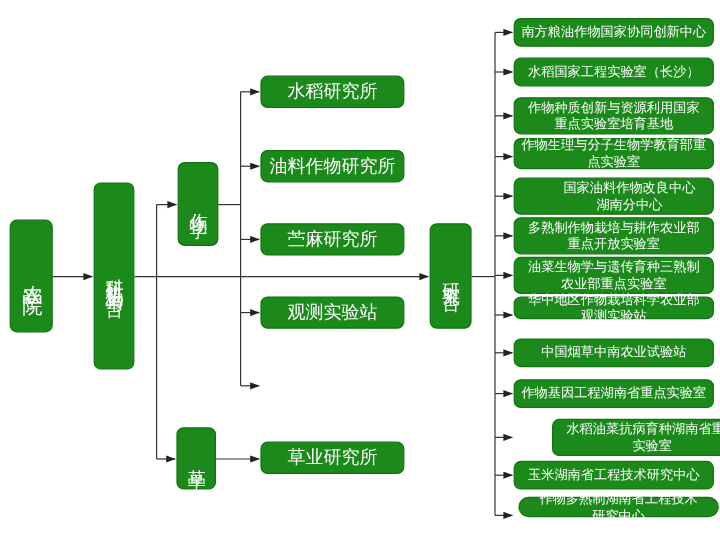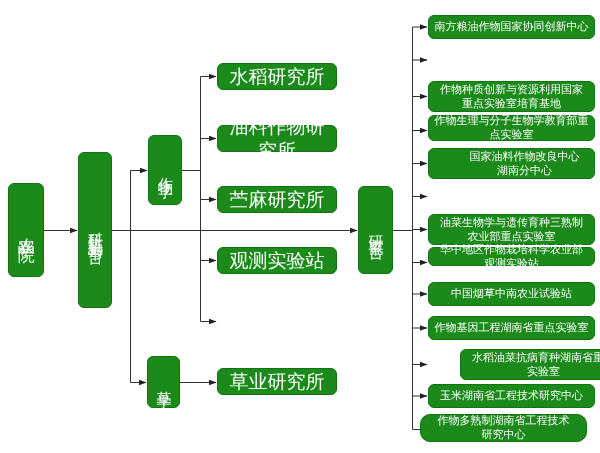--- a/index.html
+++ b/index.html
@@ -35,21 +35,21 @@
     padding: 2px 3px;
     line-height: 1.25;
   }
   .vtext {
     writing-mode: vertical-rl;
     text-orientation: upright;
     letter-spacing: 3px;
     font-size: 15px;
   }
   .root { font-size: 17px; letter-spacing: 4px; }
-  .inst { font-size: 19px; }
+  .inst { font-size: 15px; }
   .leaf { font-size: 11px; }
 </style>
 </head>
 <body>
 
 <div id="stage">
 
   <svg id="wires" width="600" height="453" viewBox="0 0 600 453">
     <defs>
       <marker id="arr" markerWidth="9" markerHeight="7" refX="7.5" refY="3" orient="auto" markerUnits="userSpaceOnUse">
@@ -105,31 +105,34 @@
   <div class="node vtext" style="left:358px; top:186px; width:35px; height:88px;">研究平台</div>
 
   <div class="node inst" style="left:217px; top:63px;  width:120px; height:27px;">水稻研究所</div>
   <div class="node inst" style="left:217px; top:125px; width:120px; height:27px;">油料作物研究所</div>
   <div class="node inst" style="left:217px; top:186px; width:120px; height:27px;">苎麻研究所</div>
   <div class="node inst" style="left:217px; top:247px; width:120px; height:27px;">观测实验站</div>
 
   <div class="node inst" style="left:217px; top:368px; width:120px; height:27px;">草业研究所</div>
 
   <div class="node leaf" style="left:428px; top:15px;  width:167px; height:24px;">南方粮油作物国家协同创新中心</div>
+  <div class="node leaf" style="left:428px; top:48px;  width:167px; height:24px;">水稻国家工程实验室（长沙）</div>
   <div class="node leaf" style="left:428px; top:81px;  width:167px; height:31px;">作物种质创新与资源利用国家
 重点实验室培育基地</div>
   <div class="node leaf" style="left:428px; top:115px; width:167px; height:26px;">作物生理与分子生物学教育部重
 点实验室</div>
   <div class="node leaf" style="left:428px; top:148px; width:167px; height:31px;padding-left:29px;">国家油料作物改良中心
 湖南分中心</div>
+  <div class="node leaf" style="left:428px; top:181px; width:167px; height:31px;">多熟制作物栽培与耕作农业部
+重点开放实验室</div>
   <div class="node leaf" style="left:428px; top:214px; width:167px; height:31px;">油菜生物学与遗传育种三熟制
 农业部重点实验室</div>
   <div class="node leaf" style="left:428px; top:247px; width:167px; height:19px;">华中地区作物栽培科学农业部
 观测实验站</div>
   <div class="node leaf" style="left:428px; top:282px; width:167px; height:24px;">中国烟草中南农业试验站</div>
   <div class="node leaf" style="left:428px; top:316px; width:167px; height:24px;">作物基因工程湖南省重点实验室</div>
   <div class="node leaf" style="left:428px; top:349px; width:167px; height:31px;margin-left:32px;">水稻油菜抗病育种湖南省重点
 实验室</div>
   <div class="node leaf" style="left:428px; top:384px; width:167px; height:24px;">玉米湖南省工程技术研究中心</div>
-  <div class="node leaf" style="left:420px; top:414px; width:167px; height:28px;border-radius:10px;">作物多熟制湖南省工程技术
+  <div class="node leaf" style="left:432px; top:414px; width:167px; height:17px;border-radius:10px;">作物多熟制湖南省工程技术
 研究中心</div>
 
 </div>
 
 </body></html>

